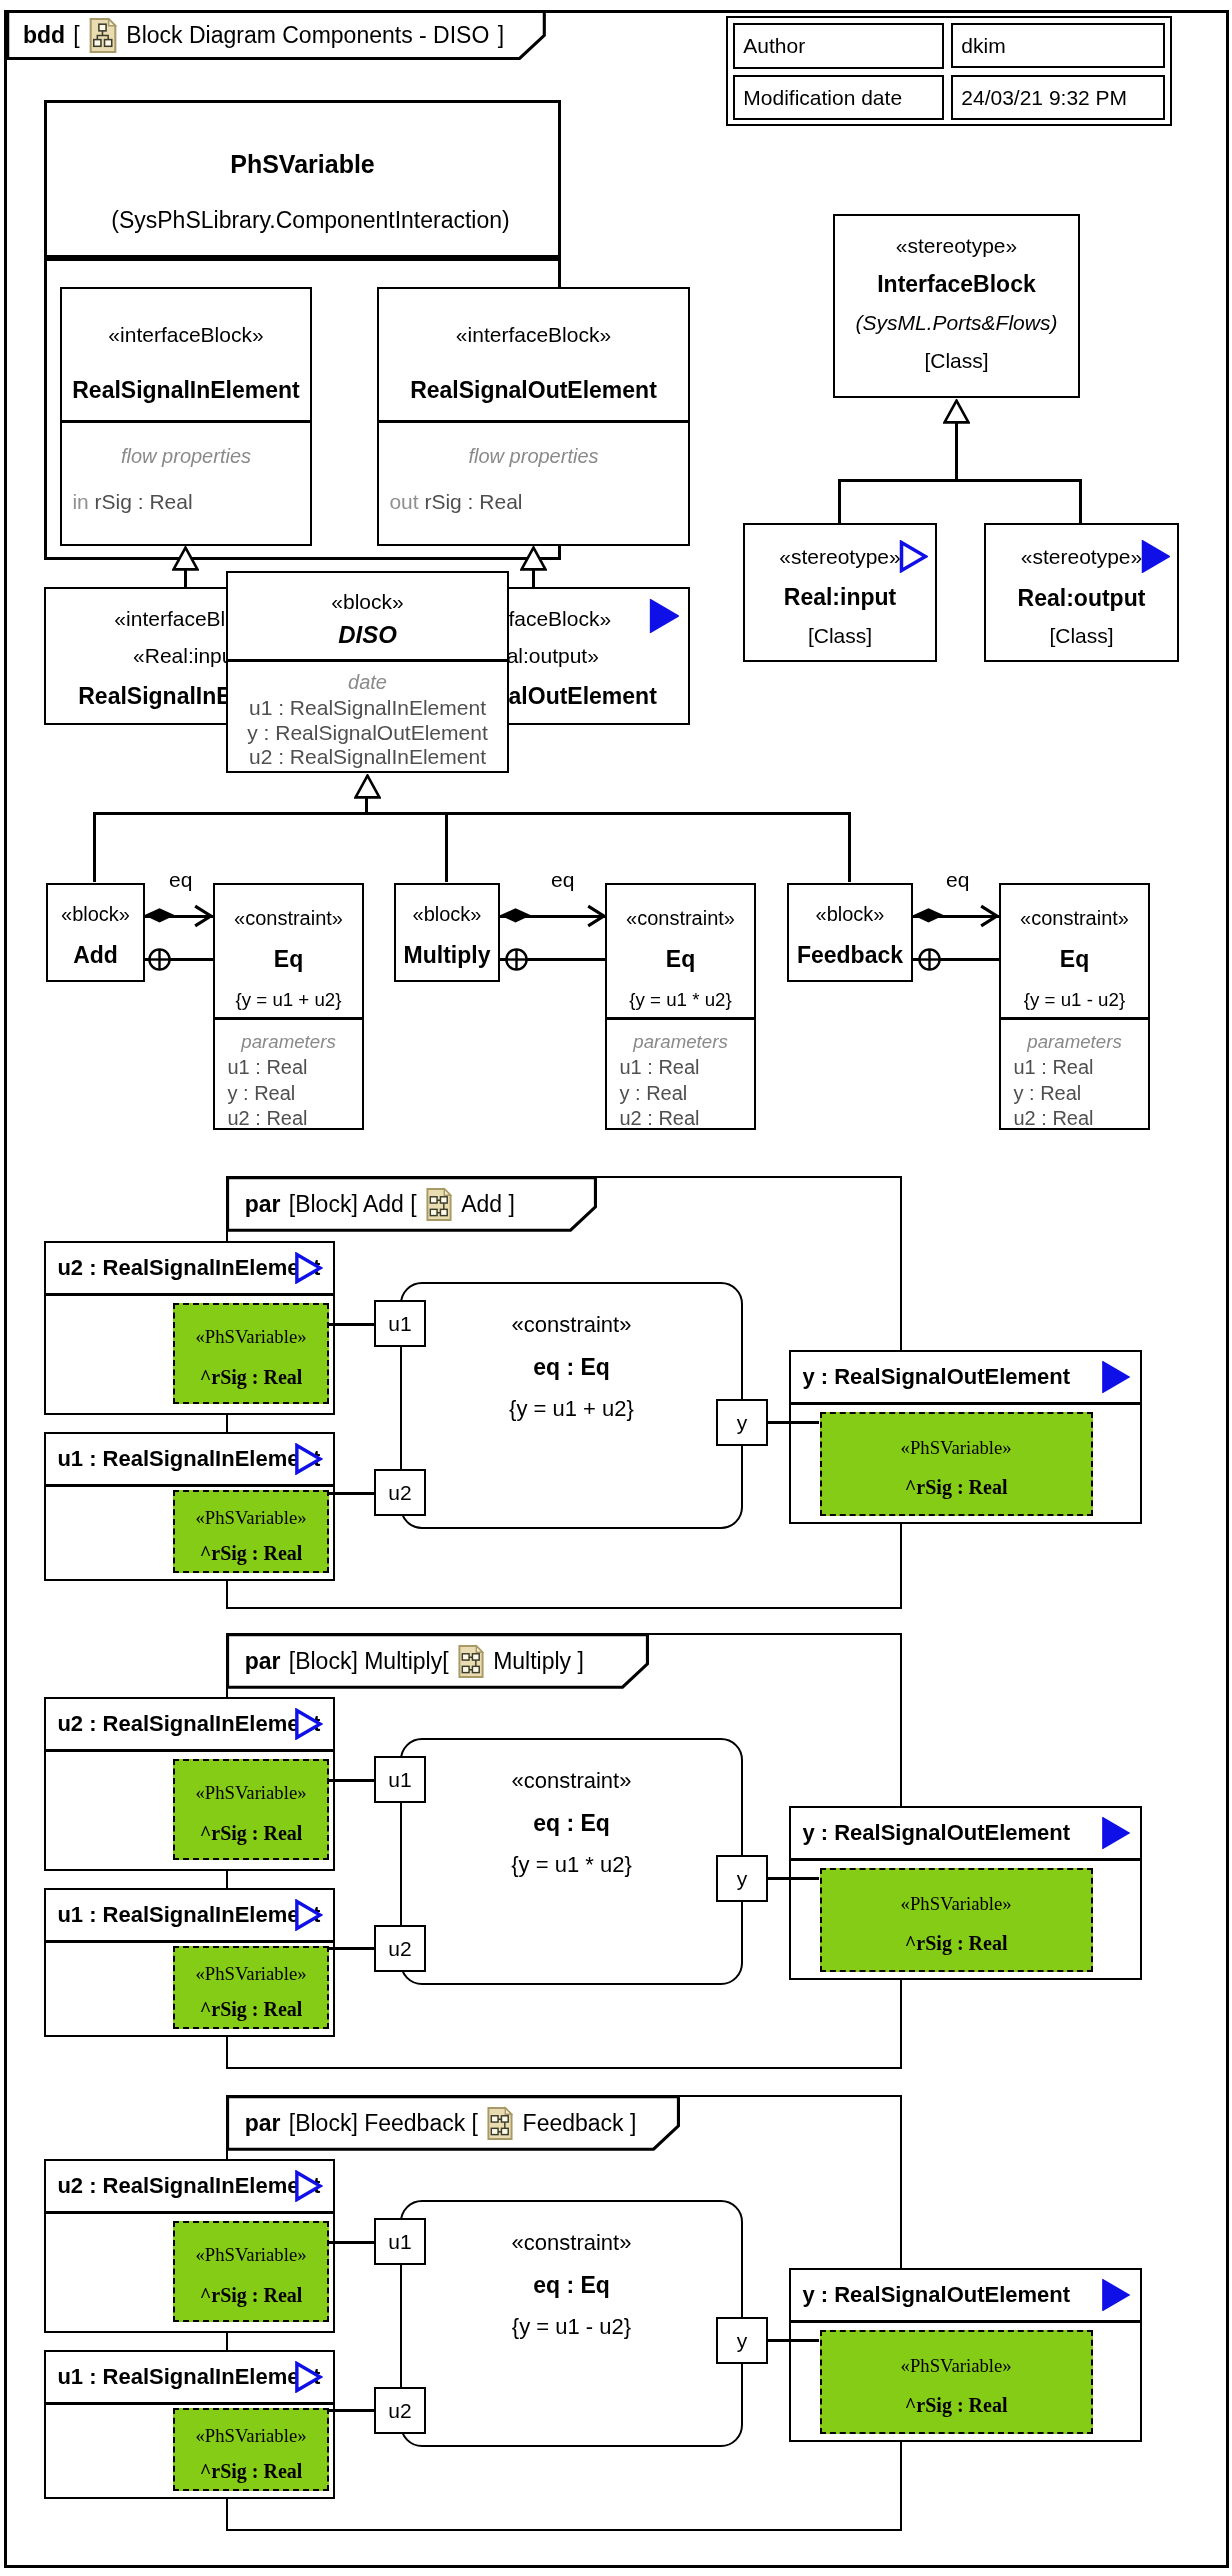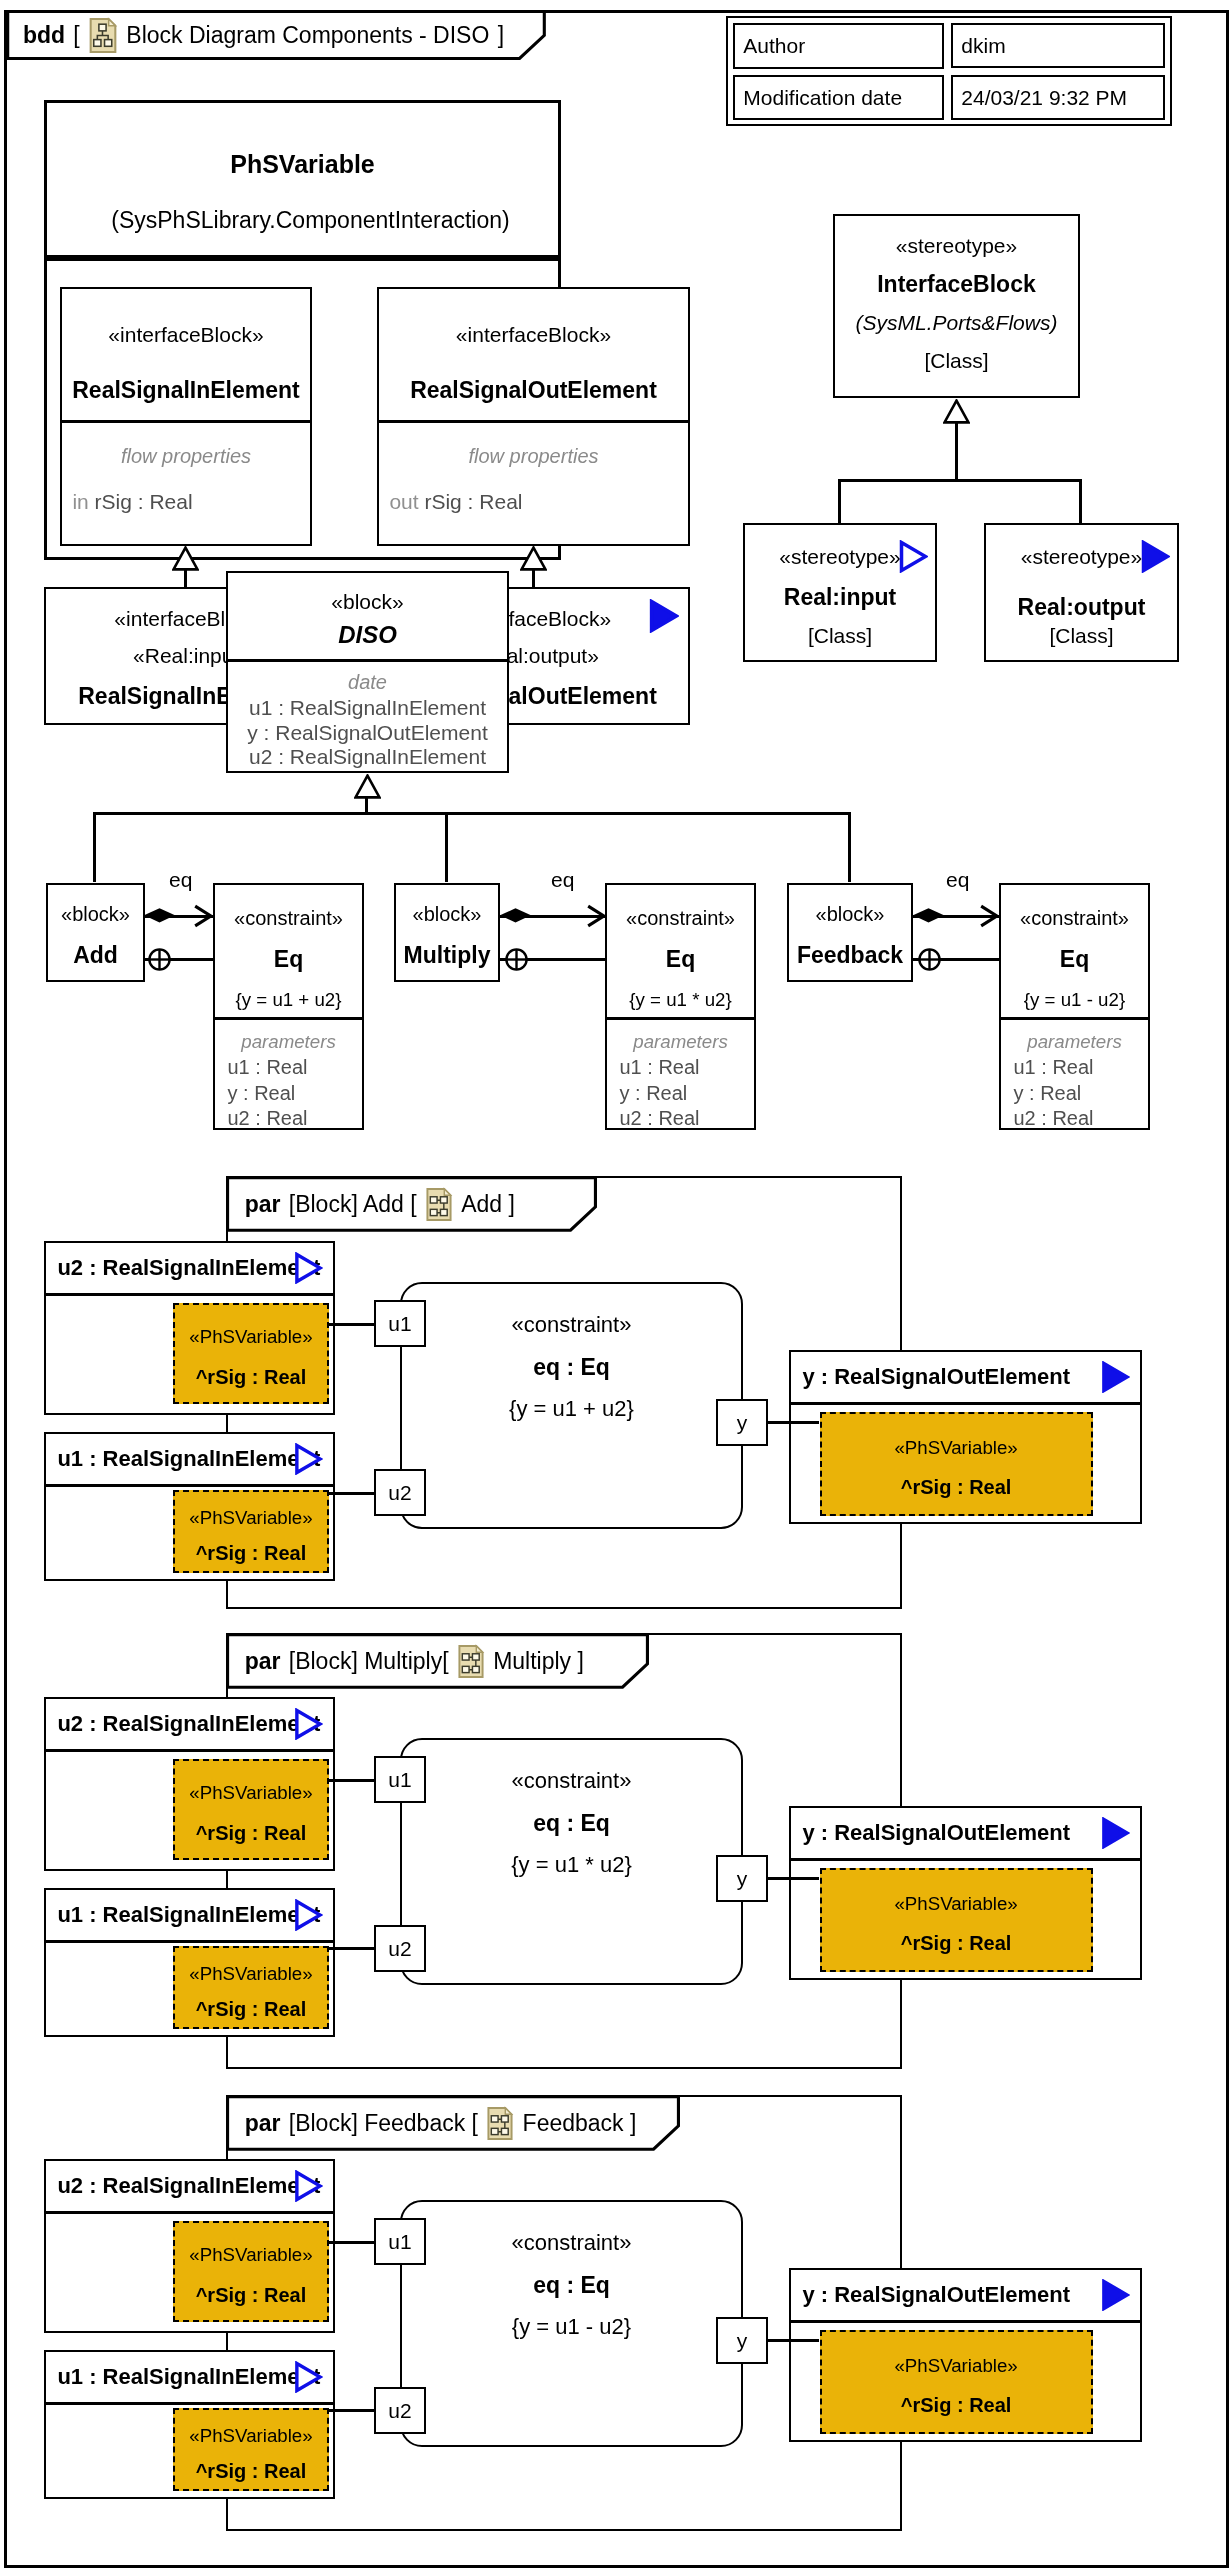--- a/index.html
+++ b/index.html
@@ -15,21 +15,21 @@
   .hdiv{position:absolute;left:0;right:0;height:2.6px;background:#000;}
   .lh{position:absolute;height:2.6px;background:#000;z-index:5;}
   .lv{position:absolute;width:2.6px;background:#000;z-index:5;}
   .b{font-weight:bold;}
   .it{font-style:italic;}
   .gray{color:#8a8a8a;text-align:center;}
   .prop{color:#4f4f4f;}
   .dim{color:#909090;}
   .f36{font-size:18.7px;} .f38{font-size:20px;} .f40{font-size:21px;}
   .f42{font-size:22px;} .f44{font-size:23px;} .f46{font-size:24px;} .f48{font-size:25px;}
-  .dash{position:absolute;border:2.1px dashed #000;box-sizing:border-box;z-index:4;background:#eab308;}
+  .dash{position:absolute;border:2.1px dashed #000;box-sizing:border-box;z-index:4;background:#84cc16;font-family:Liberation Serif, serif;}
   .port{position:absolute;width:52px;height:47px;background:#fff;border:2.6px solid #000;box-sizing:border-box;display:flex;align-items:center;justify-content:center;font-size:21px;z-index:6;}
   .tabshape{position:absolute;z-index:2;}
   .tabtext{position:absolute;display:flex;align-items:center;gap:8.3px;font-size:23px;padding-left:18.7px;z-index:3;white-space:nowrap;}
   .icon{z-index:6;}
   .meta-cell{position:absolute;background:#fff;border:2.1px solid #000;box-sizing:border-box;display:flex;align-items:center;padding-left:8.3px;font-size:21px;}
 </style>
 </head>
 <body>
 
 <div id="canvas">
@@ -140,21 +140,21 @@
   <div class="box" style="left:743px;top:523px;width:194px;height:139px;">
     <div class="tc f40" style="top:32px;">«stereotype»</div>
     <div class="tc f44 b" style="top:73px;">Real:input</div>
     <div class="tc f40" style="top:111px;">[Class]</div>
     <svg class="icon" style="position:absolute;right:7.3px;top:14.5px;" width="29" height="33" viewBox="0 0 58 66">
         <polygon points="5,5 53,33 5,61" fill="#fff" stroke="#0f0fe8" stroke-width="7"></polygon>
       </svg>
   </div>
   <div class="box" style="left:984px;top:523px;width:195px;height:139px;">
     <div class="tc f40" style="top:32px;">«stereotype»</div>
-    <div class="tc f44 b" style="top:83px;">Real:output</div>
+    <div class="tc f44 b" style="top:74px;">Real:output</div>
     <div class="tc f40" style="top:111px;">[Class]</div>
     <svg class="icon" style="position:absolute;right:7.3px;top:14.5px;" width="29" height="33" viewBox="0 0 58 66">
         <polygon points="5,5 53,33 5,61" fill="#0f0fe8" stroke="#0f0fe8" stroke-width="7"></polygon>
       </svg>
   </div>
 
   <div class="box" style="left:226px;top:571px;width:283px;height:202px;">
     <div class="tc f40" style="top:28.6px;">«block»</div>
     <div class="tc f46 b it" style="top:63px;">DISO</div>
     <div class="hdiv" style="top:86px;"></div>

